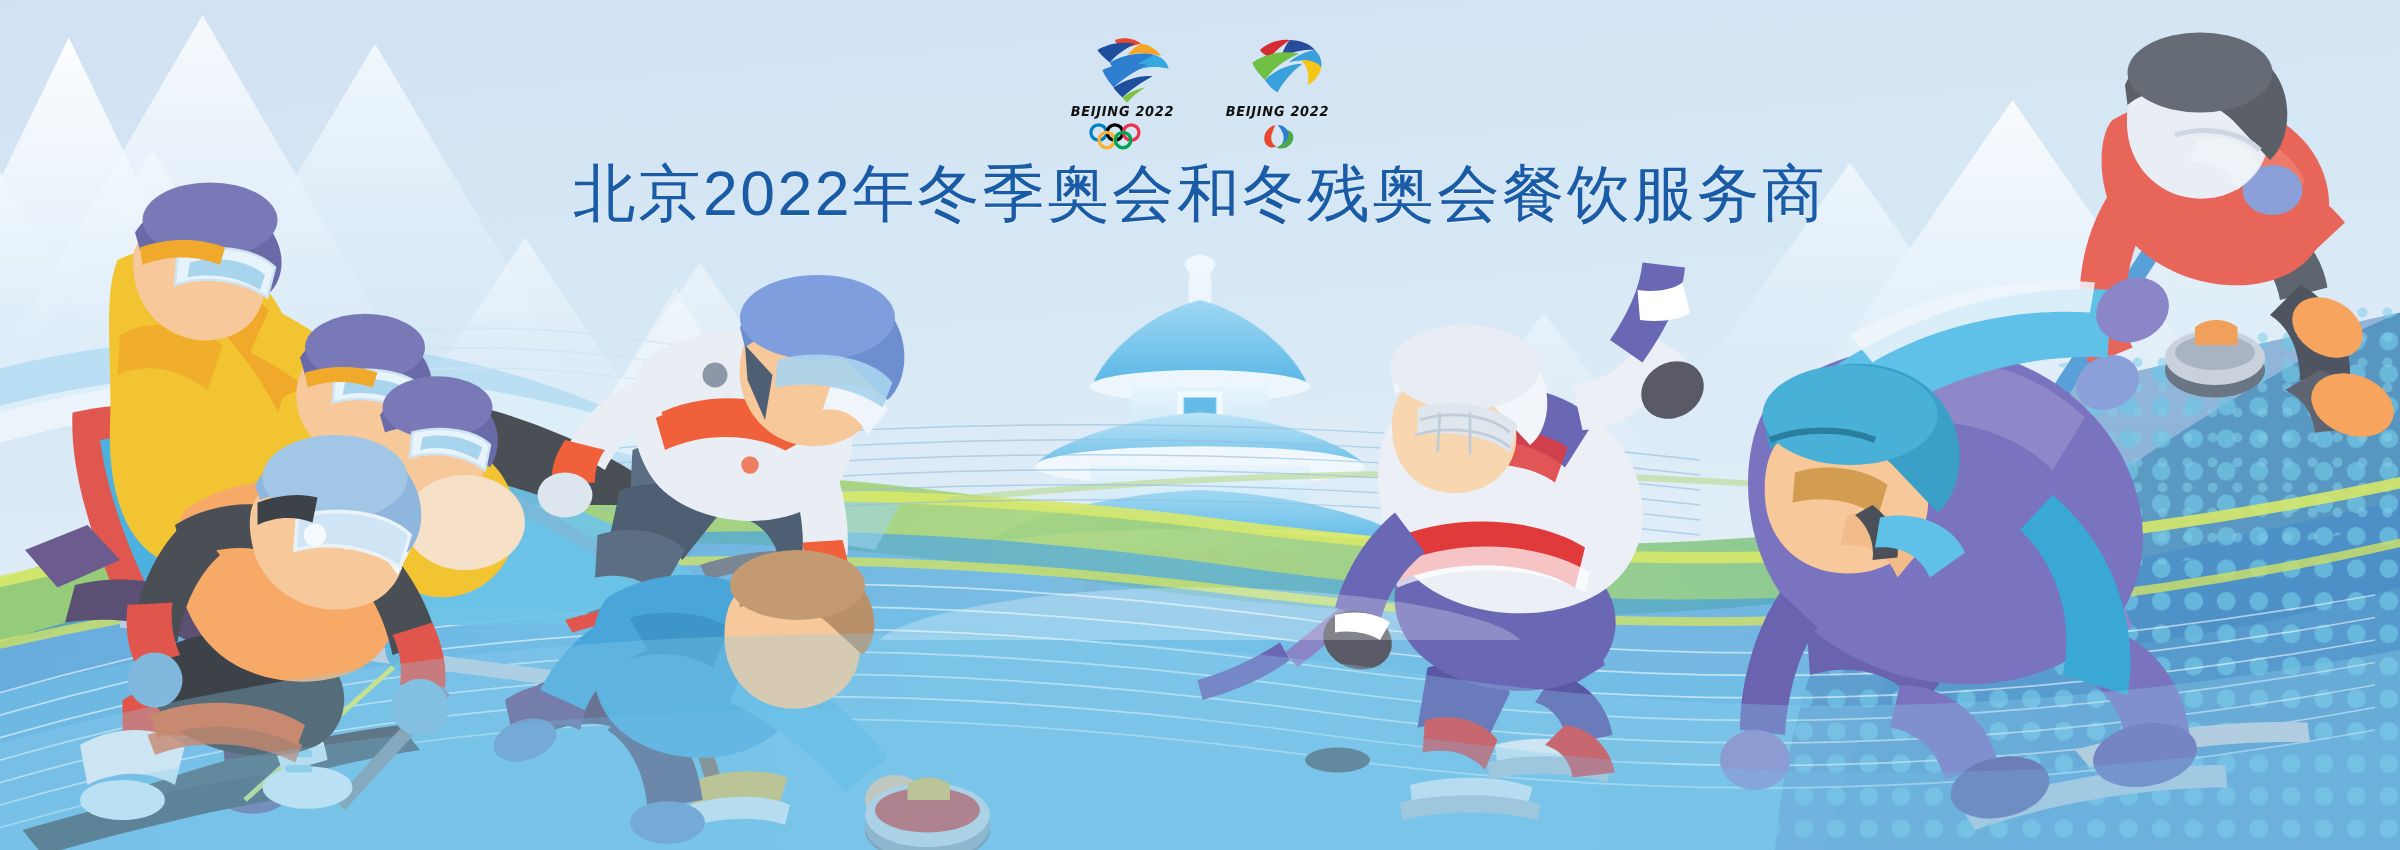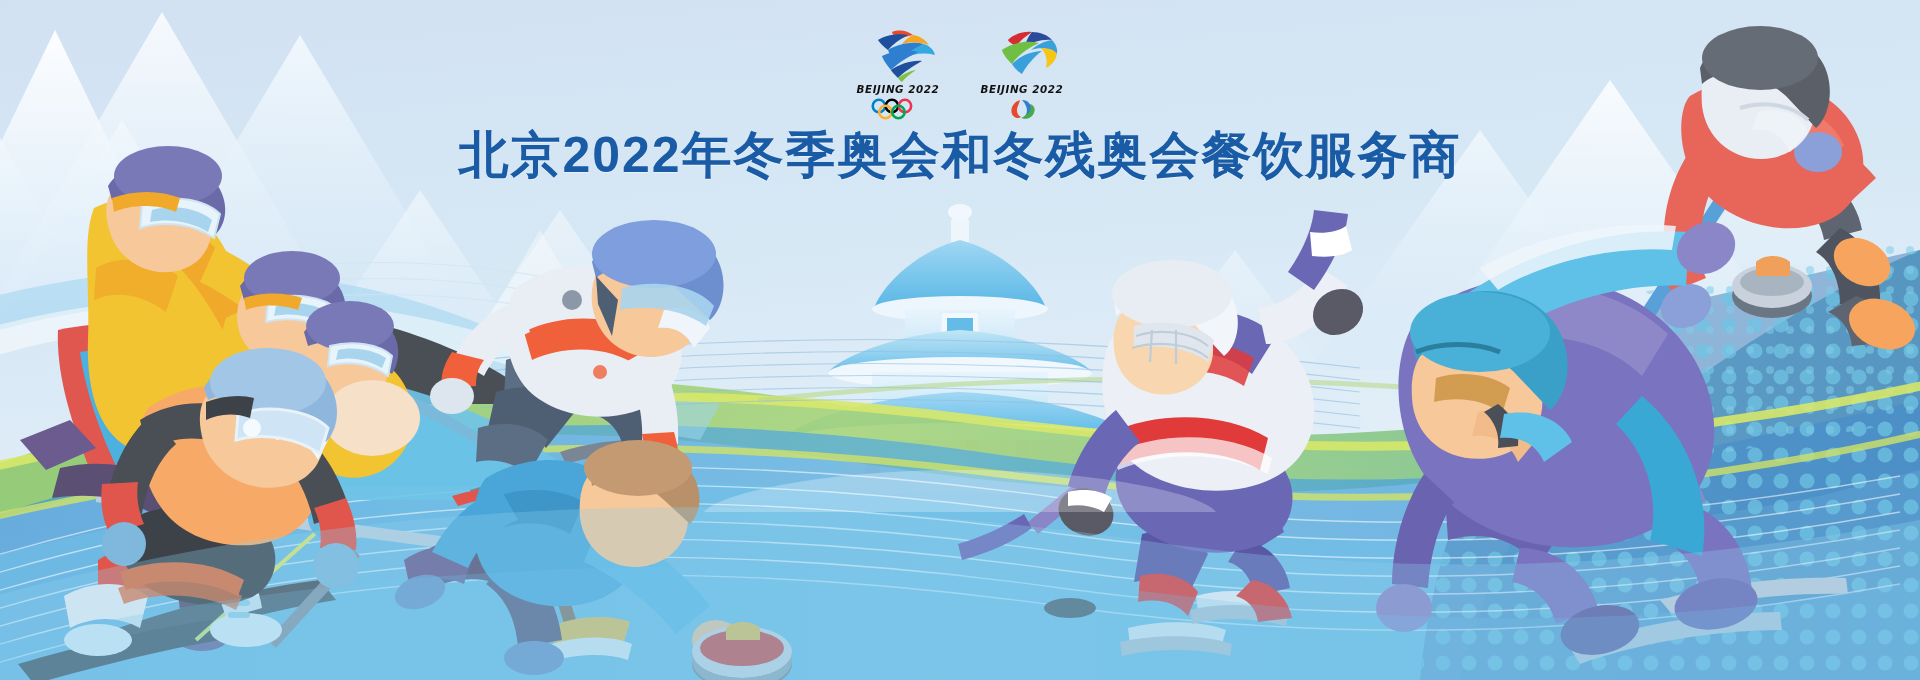--- a/index.html
+++ b/index.html
@@ -28,21 +28,21 @@
   .logo-word{
     font-family:"DejaVu Sans",sans-serif;
     font-size:11px;font-weight:bold;font-style:italic;
     letter-spacing:.6px;color:#111;margin-top:1px;white-space:nowrap;
     transform:scaleX(.94);
   }
   .logo-sub{height:22px;margin-top:2px;}
 
   #page-title{
     position:absolute;left:0;top:122px;width:1920px;
-    font-size:50px;font-weight:bold;letter-spacing:2px;
+    font-size:50px;font-weight:normal;letter-spacing:2px;
     color:#1a5ba6;
     text-shadow:0 1px 0 rgba(255,255,255,.45);
     z-index:61;
   }
 </style>
 </head>
 <body>
 
 <div id="banner">
 

